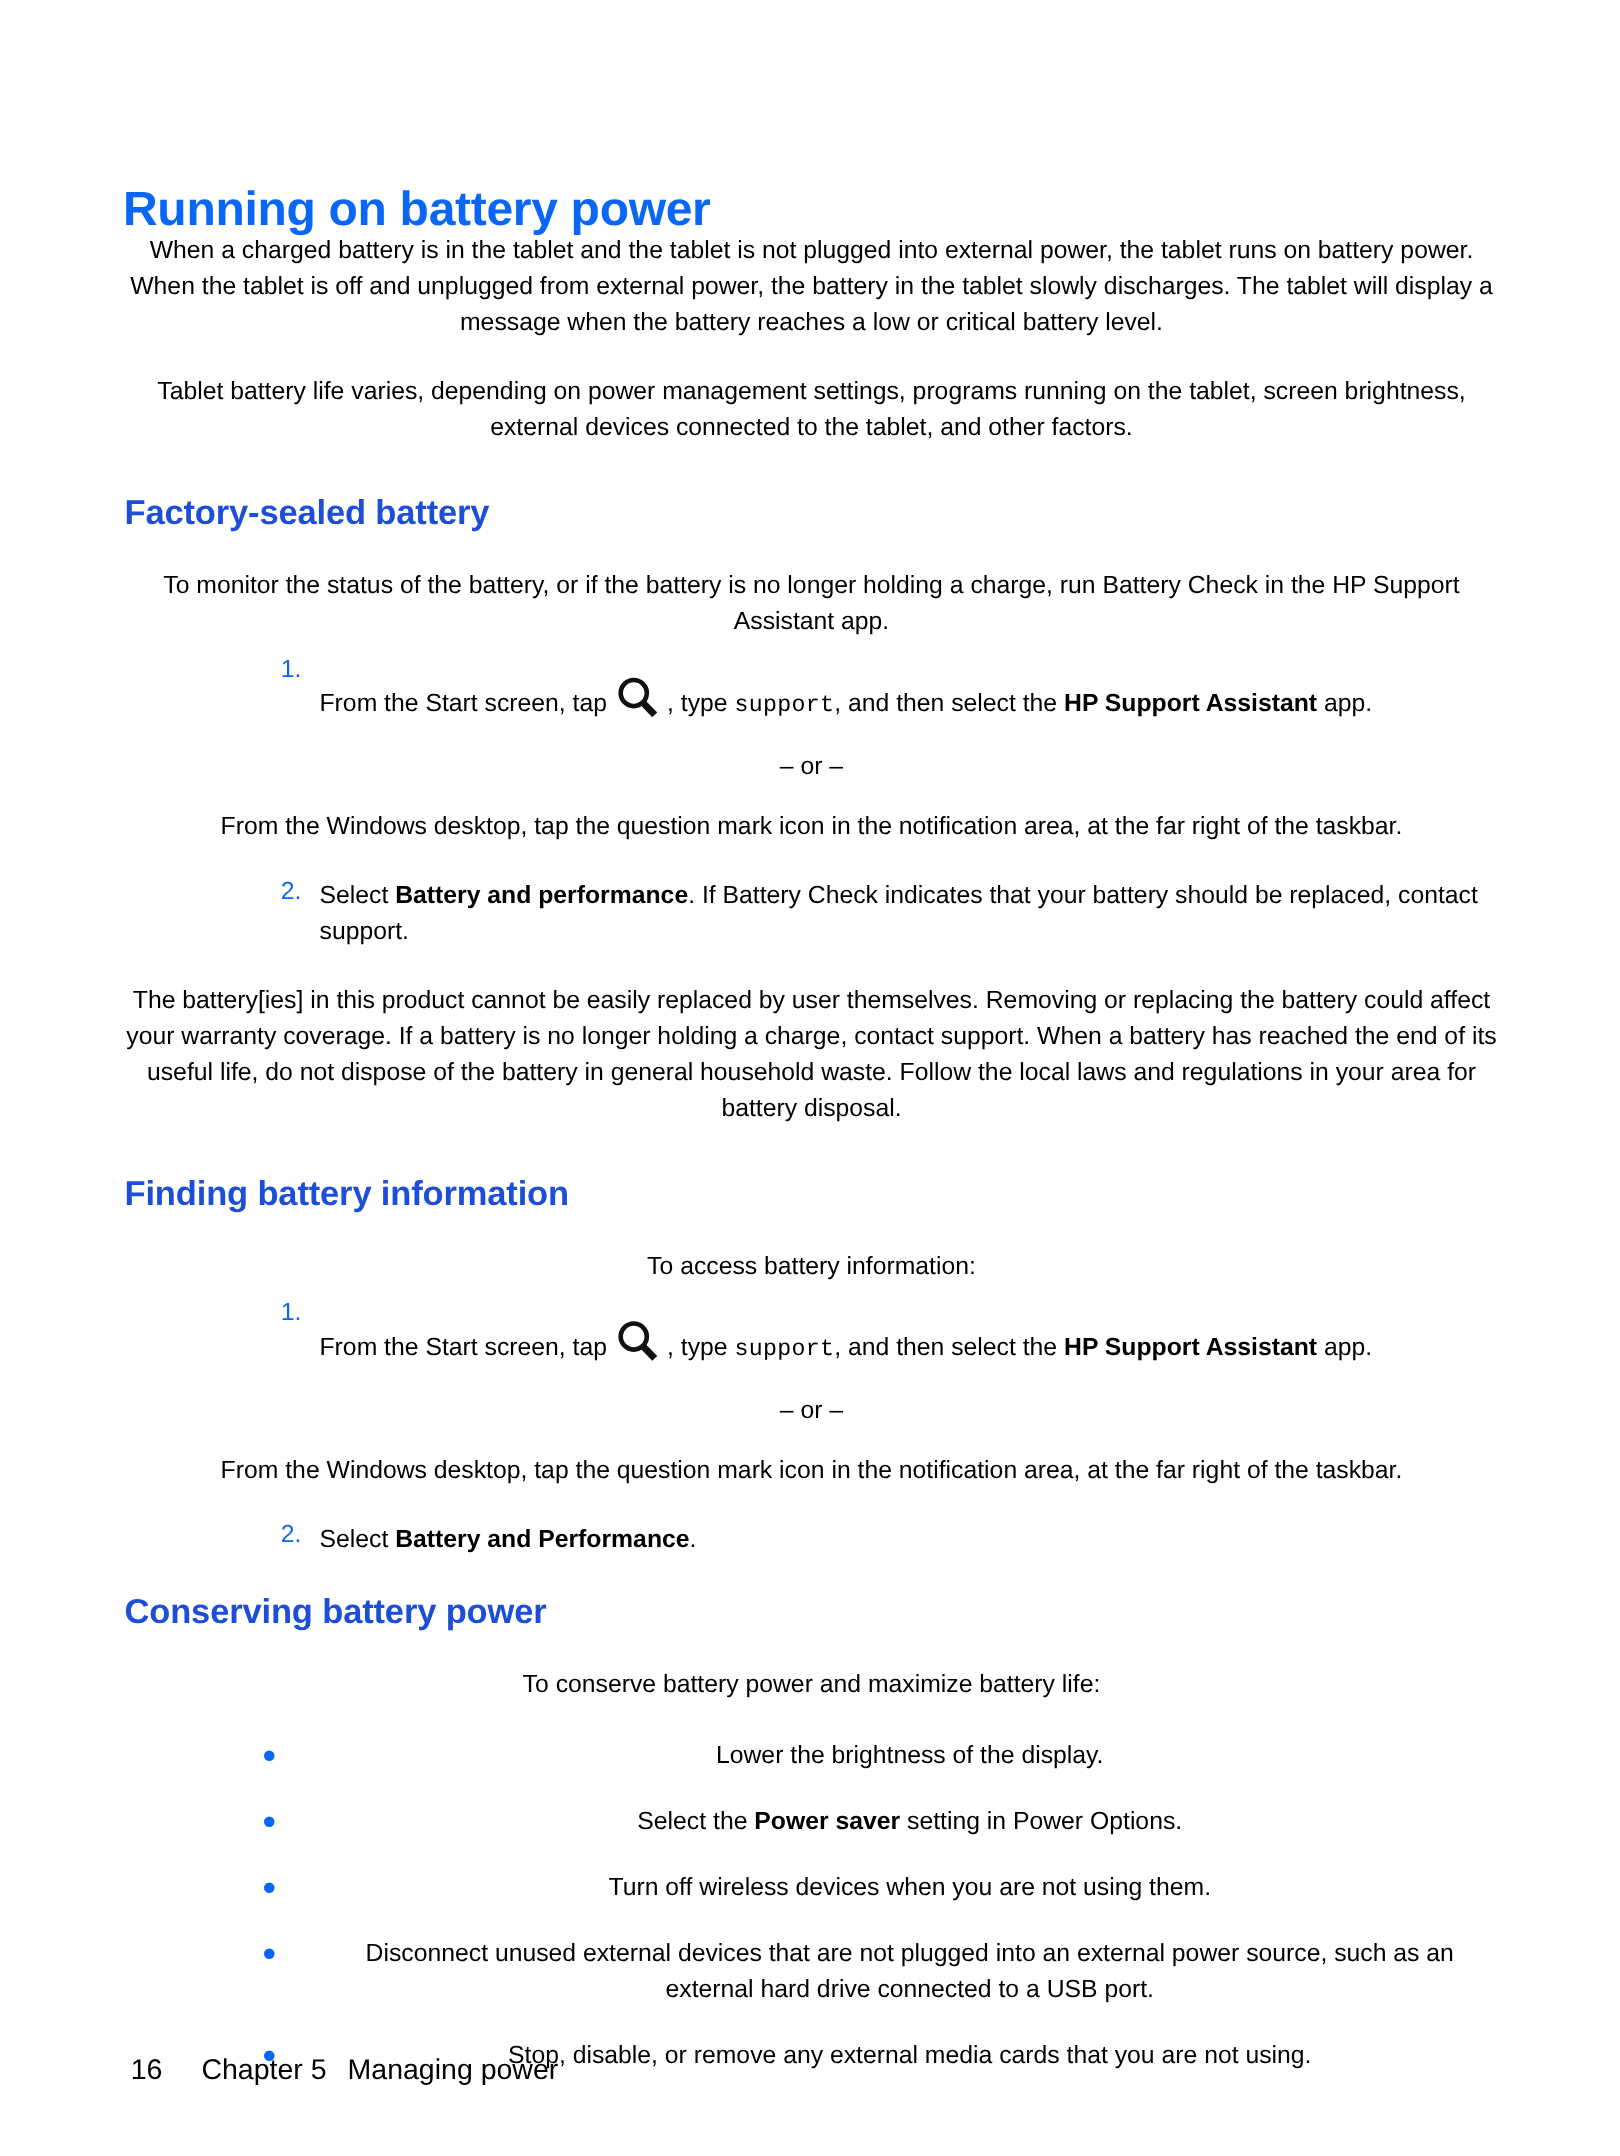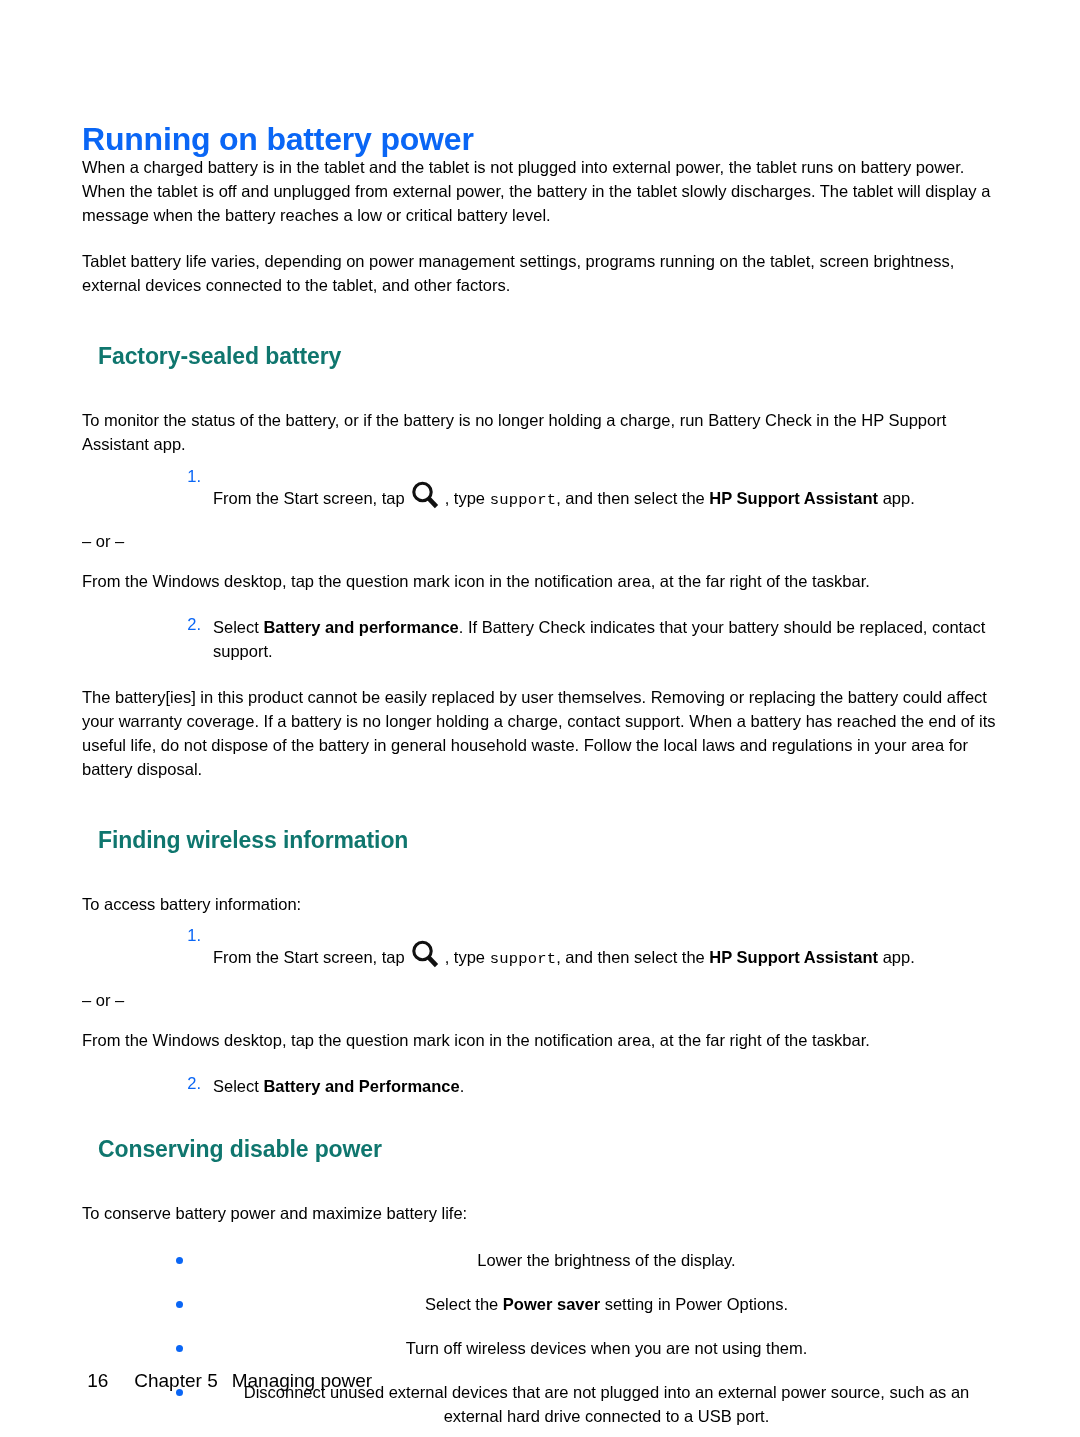--- a/index.html
+++ b/index.html
@@ -31,22 +31,22 @@
     top: 100px;
     font-size: 32px;
     font-weight: bold;
     color: #0a66f5;
     letter-spacing: -0.2px;
     white-space: nowrap;
   }
   .h2 {
     font-size: 23px;
     font-weight: bold;
-    color: #0f766e;
-    margin: 16px;
+    color: #1d4ed8;
+    margin: 1px;
     letter-spacing: -0.1px;
     white-space: nowrap;
   }
 
   
   .content {
     position: absolute;
     left: 82px;
     top: 155px;
     width: 918px;
@@ -54,21 +54,21 @@
 
   .indent {
     margin-left: 87px;
   }
 
   p.body {
     font-size: 16.5px;
     line-height: 1.46;
     margin: 0;
     color: #000;
-    text-align: left;
+    text-align: center;
   }
 
   .gap-sm { height: 16px; }
   .gap-md { height: 22px; }
   .gap-lg { height: 30px; }
 
   b, strong { font-weight: bold; }
 
   .mono {
     font-family: "Liberation Mono", "DejaVu Sans Mono", monospace;
@@ -181,21 +181,21 @@
     <div class="step">
       <span class="num">2.</span>
       <span class="step-body"><span>Select</span> <b>Battery and performance</b><span>. If Battery Check indicates that your battery should be replaced, contact support.</span></span>
     </div>
 
     <div class="gap-md"></div>
     <p class="body indent">The battery[ies] in this product cannot be easily replaced by user themselves. Removing or replacing the battery could affect your warranty coverage. If a battery is no longer holding a charge, contact support. When a battery has reached the end of its useful life, do not dispose of the battery in general household waste. Follow the local laws and regulations in your area for battery disposal.</p>
 
     <div class="gap-lg"></div>
 
-    <h2 class="h2">Finding wireless information</h2>
+    <h2 class="h2">Finding battery information</h2>
     <div class="gap-md"></div>
     <p class="body indent">To access battery information:</p>
 
     <div class="gap-md"></div>
 
     <div class="step raised">
       <span class="num">1.</span>
       <span class="step-body"><span>From the Start screen, tap</span><span class="magnifier"><svg viewBox="0 0 34 34" width="34" height="34" aria-hidden="true">
               <circle cx="14.5" cy="13" r="8.7" fill="none" stroke="#111" stroke-width="3.1"></circle>
               <line x1="20.4" y1="19.2" x2="28.5" y2="27.6" stroke="#111" stroke-width="4.6" stroke-linecap="butt"></line>
@@ -209,21 +209,21 @@
 
     <div class="gap-md"></div>
 
     <div class="step">
       <span class="num">2.</span>
       <span class="step-body"><span>Select</span> <b>Battery and Performance</b><span>.</span></span>
     </div>
 
     <div class="gap-md"></div>
 
-    <h2 class="h2">Conserving disable power</h2>
+    <h2 class="h2">Conserving battery power</h2>
     <div class="gap-md"></div>
     <p class="body indent">To conserve battery power and maximize battery life:</p>
 
     <div class="gap-md"></div>
 
     <div class="bullet-list">
       <div class="bullet">
         <span class="dot"></span>
         <span><span>Lower the brightness of the display.</span><b></b><span></span></span>
       </div>

